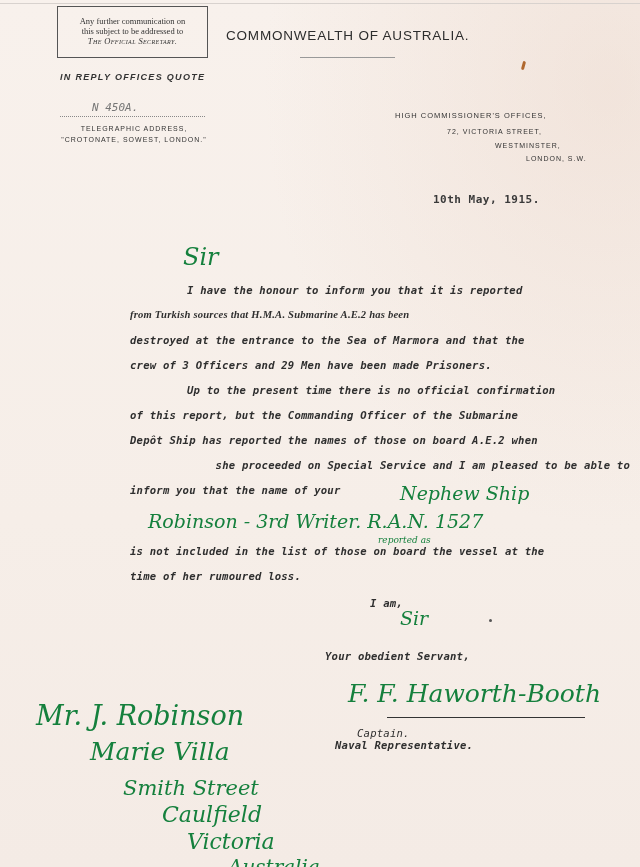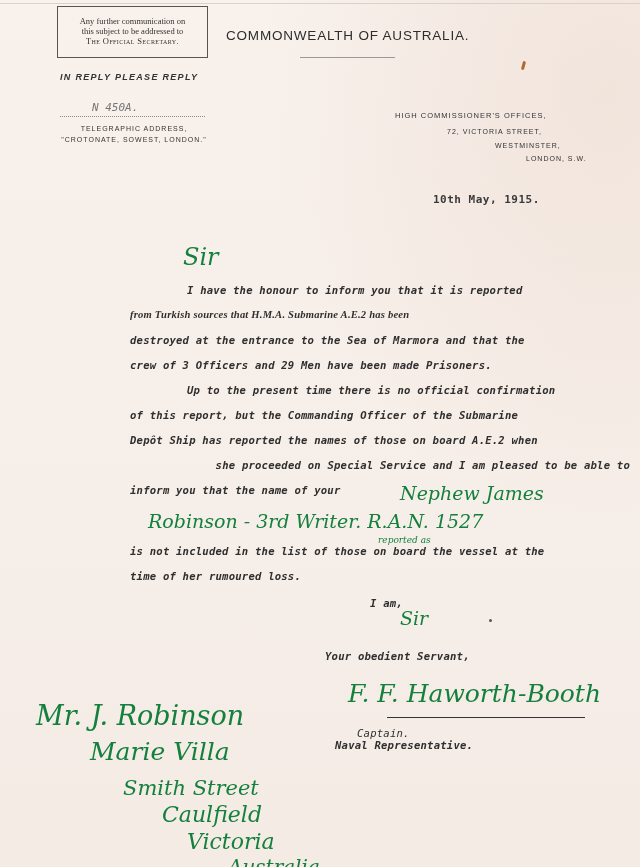--- a/index.html
+++ b/index.html
@@ -15,21 +15,21 @@
       radial-gradient(ellipse at 95% 10%, rgba(230,205,190,0.35), transparent 40%),
       linear-gradient(180deg, #f8f1ec 0%, #f6eee8 60%, #f4ebe5 100%);
   }
   .top-rule { position:absolute; left:0; right:0; top:3px; height:1px; background:#d8d2ce; }
   .notice-box {
     position:absolute; left:57px; top:6px; width:151px; height:52px;
     border:1px solid #555; box-sizing:border-box;
     font-family:"Liberation Serif", serif; font-size:8.5px; line-height:10px;
     text-align:center; padding-top:9px; color:#333;
   }
-  .notice-box .sc { font-variant:small-caps; letter-spacing:0.4px; }
+  .notice-box .sc { font-variant:small-caps; letter-spacing:0.4px;font-style:italic; }
   .title {
     position:absolute; left:226px; top:28px;
     font-family:"Liberation Sans", sans-serif; font-size:13.5px; letter-spacing:0.8px; color:#2d2d2d;
   }
   .title-rule { position:absolute; left:300px; top:57px; width:95px; height:1px; background:#999; }
   .reply {
     position:absolute; left:60px; top:72px;
     font-family:"Liberation Sans", sans-serif; font-size:9px; font-weight:bold; font-style:italic;
     letter-spacing:1.3px; color:#333;
   }
@@ -71,21 +71,21 @@
 <div class="notice-box">
   <div>Any further communication on</div>
   <div>this subject to be addressed to</div>
   <div class="sc">The Official Secretary.</div>
 </div>
 
 <div class="title">COMMONWEALTH OF AUSTRALIA.</div>
 <div class="title-rule"></div>
 <div class="stain"></div>
 
-<div class="reply">IN REPLY PLEASE REPLY</div>
+<div class="reply">IN REPLY OFFICES QUOTE</div>
 <div class="ref">N 450A.</div>
 <div class="ref-line"></div>
 <div class="tel">
   <div>TELEGRAPHIC ADDRESS,</div>
   <div>"CROTONATE, SOWEST, LONDON."</div>
 </div>
 
 <div class="addr" style="left:395px; top:111px;">HIGH COMMISSIONER'S OFFICES,</div>
 <div class="addr" style="left:447px; top:128px; font-size:7px;">72, VICTORIA STREET,</div>
 <div class="addr" style="left:495px; top:142px; font-size:7px;">WESTMINSTER,</div>
@@ -97,21 +97,21 @@
 
 <div class="typed bold" style="left:187px; top:284px;">I have the honour to inform you that it is reported</div>
 <div class="typed bold" style="top:309px;font-family:Liberation Serif, serif;">from Turkish sources that H.M.A. Submarine A.E.2 has been</div>
 <div class="typed bold" style="top:334px;">destroyed at the entrance to the Sea of Marmora and that the</div>
 <div class="typed bold" style="top:359px;">crew of 3 Officers and 29 Men have been made Prisoners.</div>
 <div class="typed bold" style="left:187px; top:384px;">Up to the present time there is no official confirmation</div>
 <div class="typed bold" style="top:409px;">of this report, but the Commanding Officer of the Submarine</div>
 <div class="typed bold" style="top:434px;">Depôt Ship has reported the names of those on board A.E.2 when</div>
 <div class="typed bold" style="top:459px;text-align:right;">she proceeded on Special Service and I am pleased to be able to</div>
 <div class="typed bold" style="top:484px;">inform you that the name of your</div>
-<div class="hand" style="left:400px; top:482px; font-size:19px;">Nephew James</div>
+<div class="hand" style="left:400px; top:482px; font-size:19px;">Nephew Ship</div>
 <div class="hand" style="left:148px; top:510px; font-size:19px;">Robinson - 3rd Writer. R.A.N. 1527</div>
 <div class="hand" style="left:378px; top:535px; font-size:9px;">reported as</div>
 <div class="typed bold" style="top:545px;">is not included in the list of those on board the vessel at the</div>
 <div class="typed bold" style="top:570px;">time of her rumoured loss.</div>
 
 <div class="typed bold" style="left:370px; top:597px;">I am,</div>
 <div class="hand" style="left:400px; top:607px; font-size:19px;">Sir</div>
 <div class="dot" style="left:489px; top:619px;"></div>
 <div class="typed bold" style="left:325px; top:650px;">Your obedient Servant,</div>
 <div class="hand" style="left:348px; top:679px; font-size:25px;">F. F. Haworth-Booth</div>

